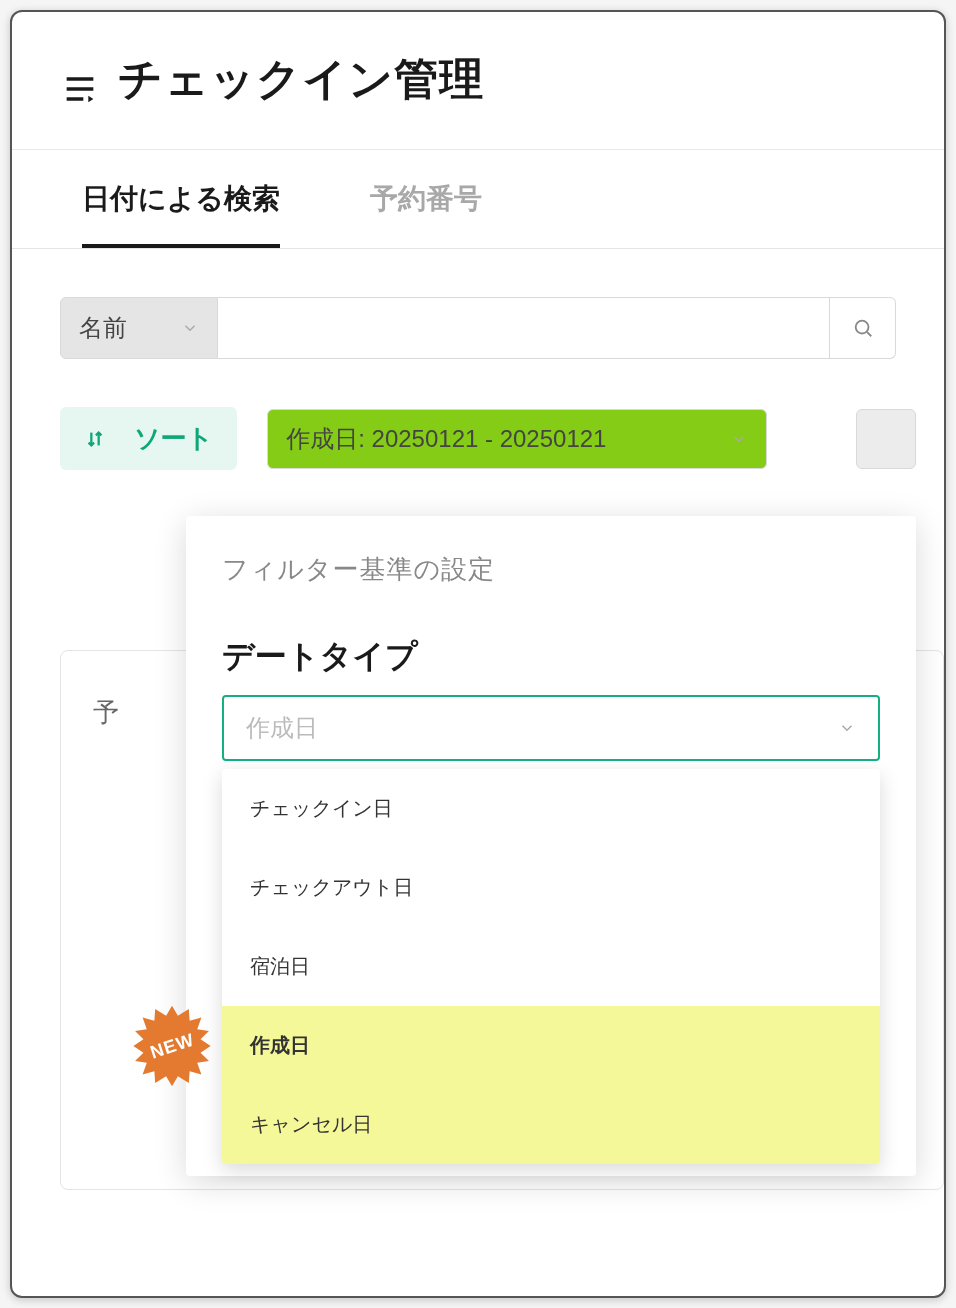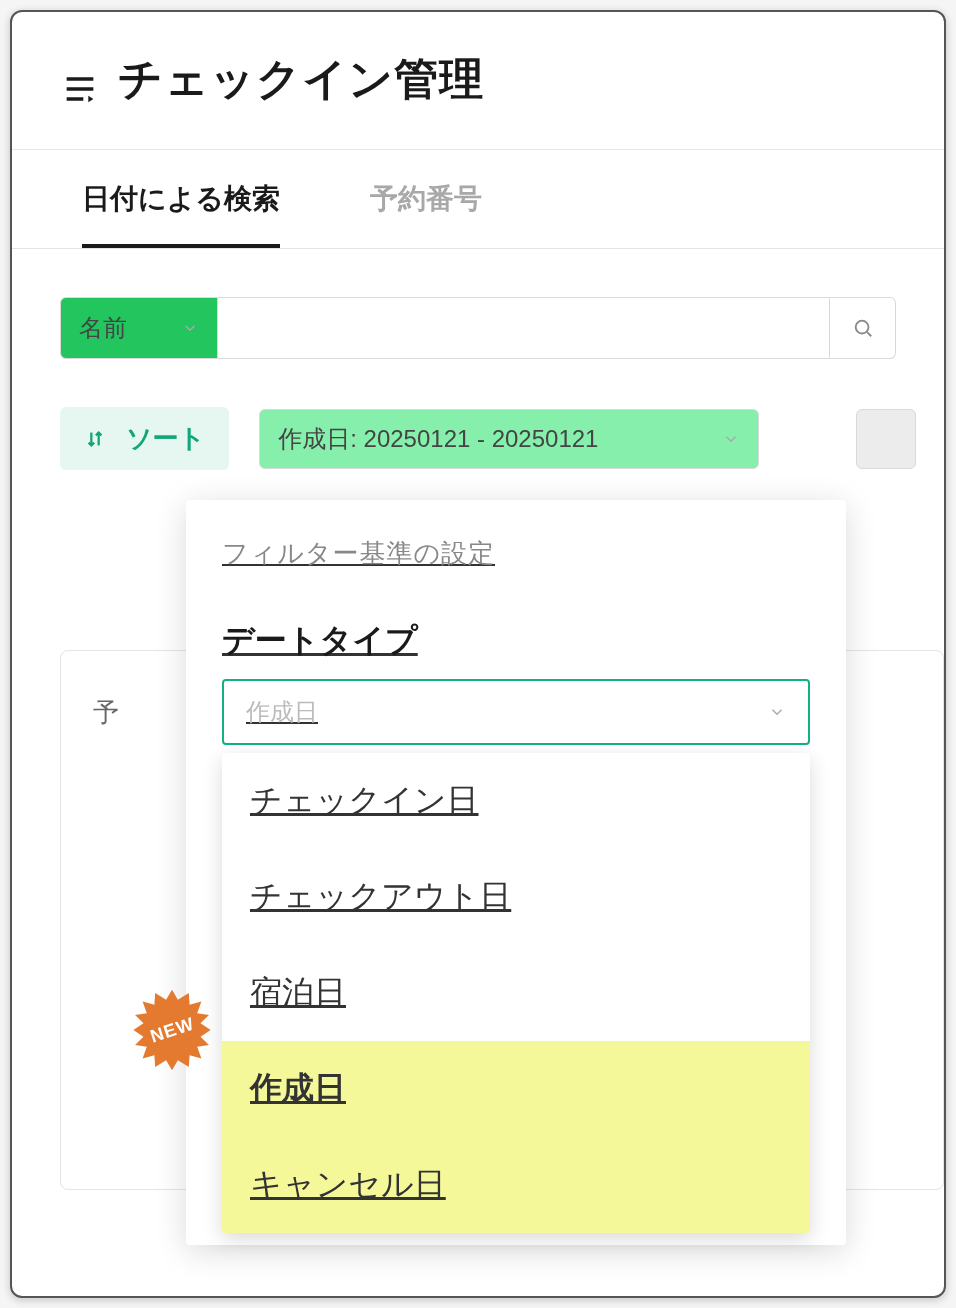--- a/index.html
+++ b/index.html
@@ -65,21 +65,21 @@
     align-items: center;
     justify-content: space-between;
     border: 1px solid #d9d9d9;
     border-radius: 6px 0 0 6px;
     height: 62px;
     padding: 0 18px;
     width: 158px;
     font-size: 24px;
     color: #444;
     cursor: pointer;
-    background: #22c55e;
+    background: #e5e5e5;
   }
   .text-input {
     border: 1px solid #d9d9d9;
     border-left: none;
     height: 62px;
     flex: 1;
     padding: 0 12px;
     font-size: 24px;
     background: #fff;
   }
@@ -98,21 +98,21 @@
   .search-btn svg { width: 22px; height: 22px; stroke: #888; }
   .toolbar {
     display: flex;
     align-items: center;
     gap: 30px;
     padding: 48px 48px 30px 48px;
   }
   .sort-btn {
     display: inline-flex;
     align-items: center;
-    gap: 20px;
+    gap: 28px;
     background: #e6f7f1;
     color: #0fa678;
     font-size: 26px;
     font-weight: 600;
     padding: 14px 24px;
     border-radius: 6px;
     cursor: pointer;
     border: none;
   }
   .sort-btn svg { width: 22px; height: 22px; stroke: #0fa678; }
@@ -120,21 +120,21 @@
     display: flex;
     align-items: center;
     justify-content: space-between;
     border: 1px solid #d9d9d9;
     border-radius: 6px;
     height: 60px;
     padding: 0 18px;
     font-size: 24px;
     color: #444;
     cursor: pointer;
-    background: #86efac;
+    background: #84cc16;
     flex: 1;
     max-width: 500px;
   }
   .extra-btn {
     width: 60px;
     height: 60px;
     background: #ececec;
     border: 1px solid #d9d9d9;
     border-radius: 6px;
     margin-left: auto;
@@ -159,28 +159,27 @@
   }
   .card-bg .label-col {
     position: absolute;
     left: 32px; top: 44px;
     font-size: 26px;
     color: #666;
   }
   .filter-panel {
     position: absolute;
     left: 174px;
-    top: 0px;
-    width: 660px;
+    top: 16px;
+    width: 730px;
     background: #fff;
     box-shadow: 0 6px 32px rgba(0,0,0,0.15);
     border-radius: 4px;
     padding: 36px 36px 12px 36px;
     z-index: 10;
-    text-decoration: underline;
   }
   .filter-title {
     font-size: 26px;
     color: #888;
     margin-bottom: 48px;
     letter-spacing: 1px;
   }
   .filter-label {
     font-size: 32px;
     font-weight: 700;
@@ -203,21 +202,21 @@
   }
   .dropdown-list {
     background: #fff;
     box-shadow: 0 6px 20px rgba(0,0,0,0.15);
     border-radius: 4px;
     margin-top: 6px;
     overflow: hidden;
   }
   .dd-item {
     padding: 26px 28px;
-    font-size: 32px;
+    font-size: 20px;
     color: #333;
     cursor: pointer;
   }
   .dd-item.highlight {
     background: #f5f898;
   }
   .dd-item.selected {
     font-weight: 700;
   }
   .new-badge {

